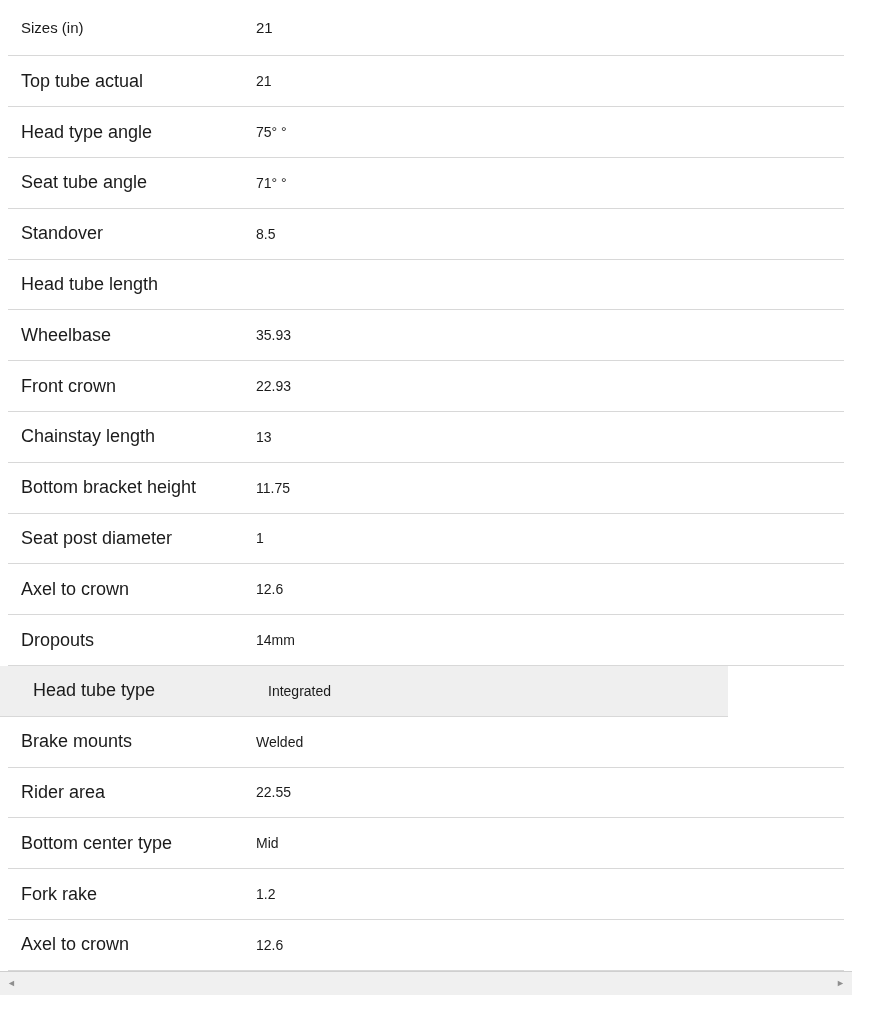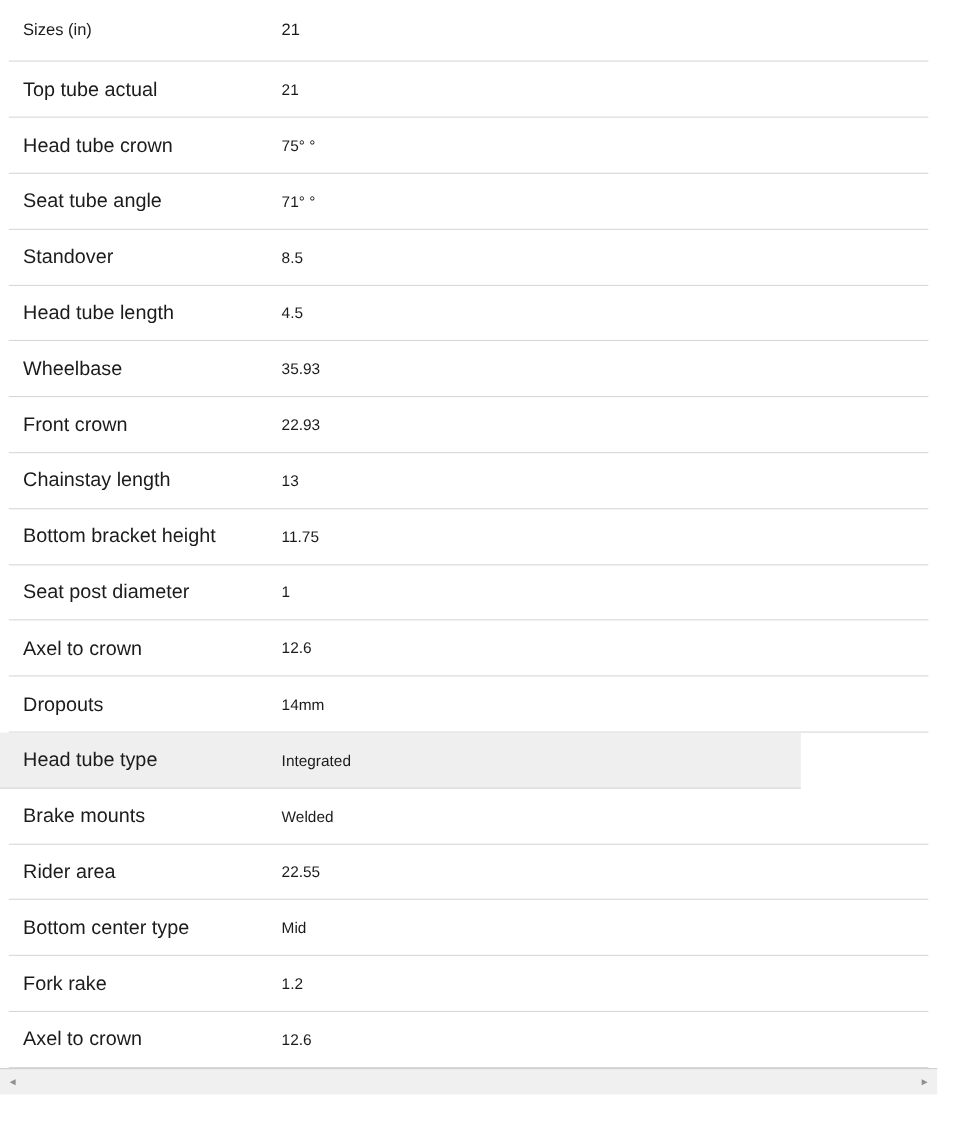--- a/index.html
+++ b/index.html
@@ -42,21 +42,21 @@
   }
   .value{
     flex:0 0 588px;
     text-align:left;
     font-size:14px;
     white-space:nowrap;
   }
   .row.highlight{
     background:var(--highlight);
     margin-left:-8px;
-    padding-left:8px;
+    padding-left:20px;
     width:728px;
   }
   .hscrollbar{
     width:852px;
     height:24px;
     background:var(--scroll-track);
     border-top:1px solid var(--scroll-border);
     display:flex;
     align-items:center;
     justify-content:space-between;
@@ -77,34 +77,33 @@
   <div class="row header">
     <div class="label">Sizes (in)</div>
     <div class="value">21</div>
   </div>
   <div id="rows">
       <div class="row">
         <div class="label">Top tube actual</div>
         <div class="value">21</div>
       </div>
       <div class="row">
-        <div class="label">Head tube crown</div>
+        <div class="label">Head type angle</div>
         <div class="value">75° °</div>
       </div>
       <div class="row">
         <div class="label">Seat tube angle</div>
         <div class="value">71° °</div>
       </div>
       <div class="row">
         <div class="label">Standover</div>
         <div class="value">8.5</div>
       </div>
       <div class="row">
         <div class="label">Head tube length</div>
-        <div class="value">4.5</div>
       </div>
       <div class="row">
         <div class="label">Wheelbase</div>
         <div class="value">35.93</div>
       </div>
       <div class="row">
         <div class="label">Front crown</div>
         <div class="value">22.93</div>
       </div>
       <div class="row">

